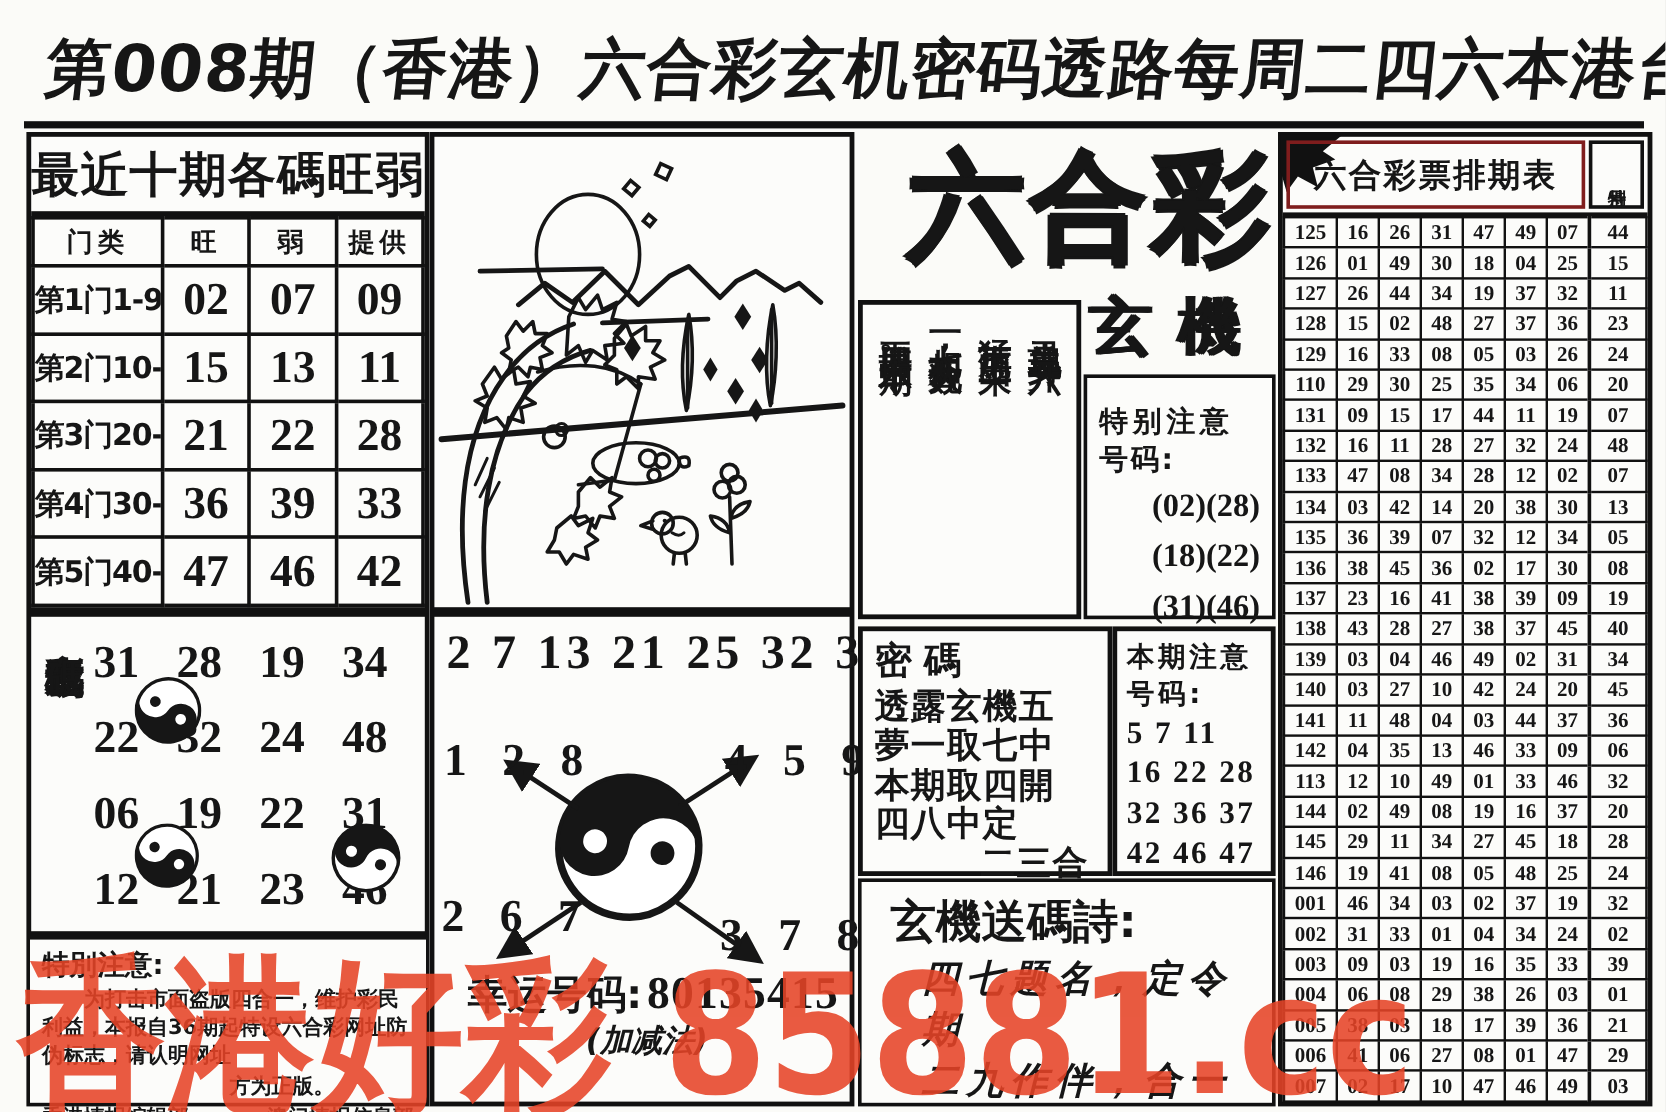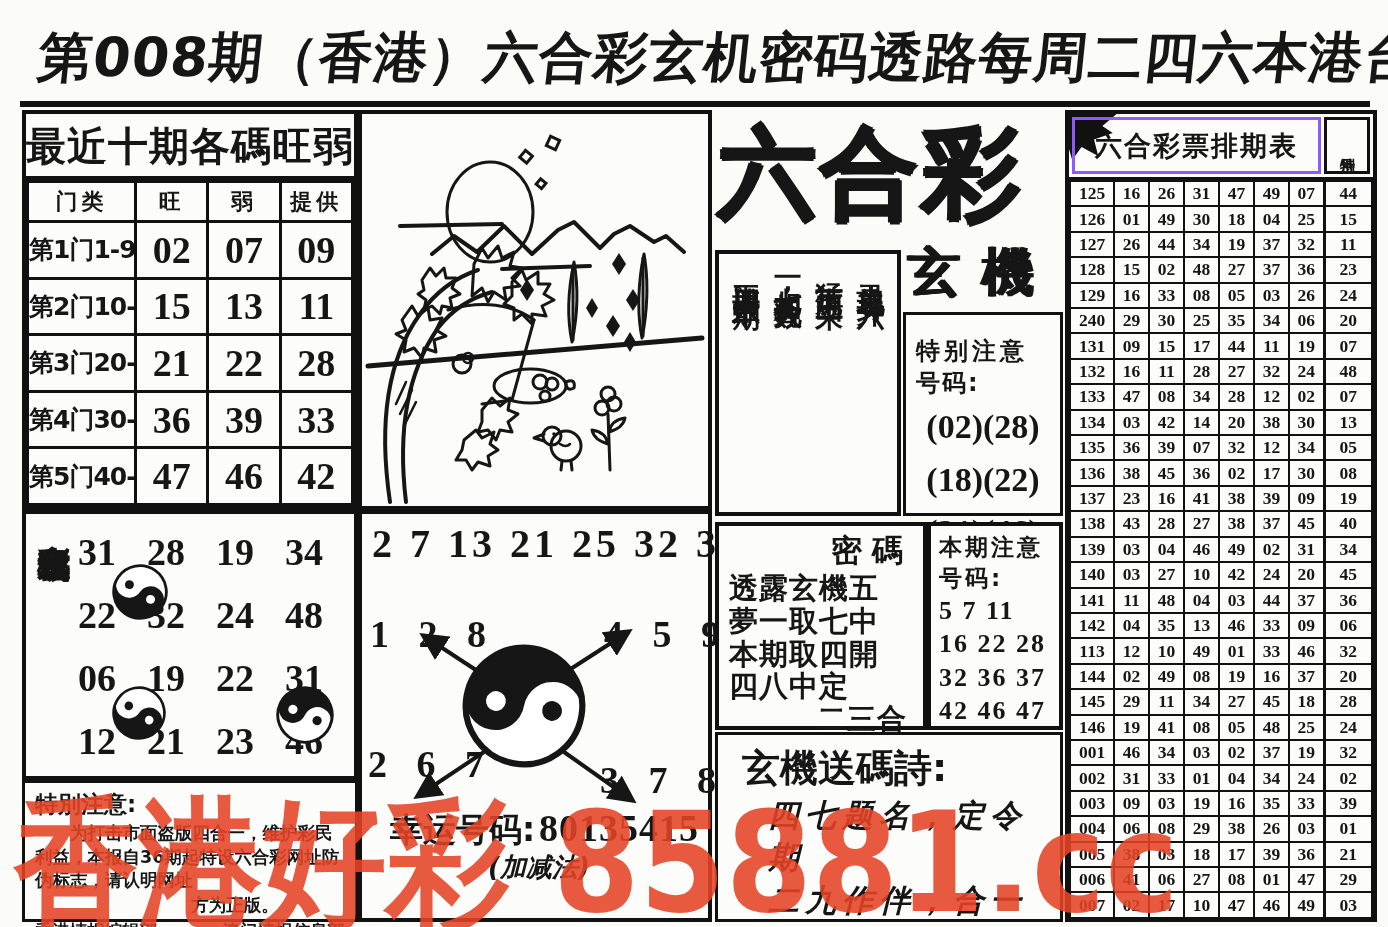--- a/index.html
+++ b/index.html
@@ -70,56 +70,56 @@
   .e-svg { position:absolute; left:0; top:0; }
   .e-lucky { position:absolute; left:0px; top:292px; width:354px; text-align:center; white-space:nowrap;padding-left:11px; }
   .e-lucky-label { font-size:33px; font-weight:900; font-family:"DejaVu Sans","Liberation Sans",sans-serif; }
   .e-lucky-value { font-size:38px; font-weight:700; letter-spacing:1px; }
   .e-method { position:absolute; left:0; top:336px; width:354px; text-align:center;
               font-size:26px; font-weight:700; font-style:italic;
               font-family:"DejaVu Sans","Liberation Sans",sans-serif; }
 
   
   .logo-main { position:absolute; left:718px; top:108px; width:344px; height:136px;
-               font-size:98px; font-weight:900; letter-spacing:4px; text-align:left; line-height:130px;
+               font-size:98px; font-weight:900; letter-spacing:4px; text-align:right; line-height:130px;
                font-family:"DejaVu Sans","Liberation Sans",sans-serif;
                text-shadow:2px 0 #161616,-2px 0 #161616,0 2px #161616,0 -2px #161616; }
   .logo-sub  { position:absolute; left:908px; top:238px; width:158px; height:64px;
                font-size:52px; font-weight:900; letter-spacing:22px; white-space:nowrap;
                font-family:"DejaVu Sans","Liberation Sans",sans-serif;
                text-shadow:1.5px 0 #161616,-1.5px 0 #161616; }
   .verse-box { left:715px; top:250px; width:186px; height:266px; padding:8px 6px; }
   .verse-flow { display:flex; flex-direction:row-reverse; justify-content:space-around; height:100%; }
   .verse-line { writing-mode:vertical-rl; text-orientation:upright; font-size:28px; font-weight:900;
                 letter-spacing:3px; font-family:"DejaVu Sans","Liberation Sans",sans-serif; }
   .special-box { left:903px; top:312px; width:160px; height:204px; border-width:3px; padding:20px 10px; }
   .sp-title { font-size:24px; font-weight:900; letter-spacing:4px;
               font-family:"DejaVu Sans","Liberation Sans",sans-serif; }
   .sp-sub   { font-size:24px; font-weight:900; letter-spacing:2px; margin-bottom:2px;
               font-family:"DejaVu Sans","Liberation Sans",sans-serif; }
-  .sp-row { display:flex; justify-content:center; font-size:34px; font-weight:700; line-height:1.55; }
+  .sp-row { display:flex; justify-content:flex-end; font-size:27px; font-weight:700; line-height:1.55; }
   .password-box { left:715px; top:522px; width:212px; height:208px; padding:4px 10px; }
-  .pw-title { text-align:right; font-size:31px; font-weight:900; letter-spacing:10px;
+  .pw-title { text-align:left; font-size:31px; font-weight:900; letter-spacing:10px;
               font-family:Liberation Mono, monospace; }
   .pw-line  { font-size:29px; font-weight:900; line-height:1.13; letter-spacing:1px;
               font-family:"DejaVu Sans","Liberation Sans",sans-serif; }
   .pw-line.last { text-align:right; padding-right:6px; }
   .current-box { left:927px; top:522px; width:136px; height:208px; padding:6px 8px; }
   .cu-title { font-size:23px; font-weight:900; letter-spacing:3px;
               font-family:"DejaVu Sans","Liberation Sans",sans-serif; }
   .cu-row { font-size:26px; font-weight:700; line-height:1.28; letter-spacing:2px; white-space:nowrap; }
   .poem-box { left:715px; top:732px; width:348px; height:190px; border-width:3px; padding:8px 24px; }
   .poem-title { font-size:38px; font-weight:900; font-family:"DejaVu Sans","Liberation Sans",sans-serif; }
   .poem-line { font-size:31px; font-weight:700; font-style:italic; margin-top:1px; margin-left:26px;
                letter-spacing:6px; font-family:"DejaVu Serif","Liberation Serif",serif; }
 
   
   .sched { position:absolute; left:1065px; top:110px; width:312px; height:812px; border:4px solid #111; background:#fcfcfa; }
   .sched-head { position:relative; height:66px; border-bottom:3px solid #111; display:flex; }
-  .sched-title { flex:1; border:3px solid #8b5cf6; margin:3px; display:flex; align-items:center; justify-content:center;
+  .sched-title { flex:1; border:3px solid #7f1d1d; margin:3px; display:flex; align-items:center; justify-content:center;
                  font-size:27px; font-weight:900; letter-spacing:2px; filter:blur(0.4px);
                  font-family:"DejaVu Sans","Liberation Sans",sans-serif; }
   .sched-blob { position:absolute; left:-2px; top:-2px; width:52px; height:50px; background:#111;
                 clip-path:polygon(0 0,100% 0,68% 28%,88% 42%,52% 55%,60% 88%,28% 70%,10% 96%,0 60%); }
   .sched-special { width:46px; border:3px solid #111; margin:3px 3px 3px 0; display:flex; align-items:center; justify-content:center;
                    writing-mode:vertical-rl; text-orientation:upright; font-size:15px; font-weight:900;
                    font-family:"DejaVu Sans","Liberation Sans",sans-serif; }
   .sched-table { width:100%; height:739px; border-collapse:collapse; table-layout:fixed; }
   .sched-table td { border:2px solid #111; text-align:center; vertical-align:middle;
                     font-size:17.5px; font-weight:700; padding:0; overflow:hidden; }
@@ -468,21 +468,21 @@
             <td class="per">129</td>
             <td>16</td>
             <td>33</td>
             <td>08</td>
             <td>05</td>
             <td>03</td>
             <td>26</td>
             <td class="spe">24</td>
           </tr>
           <tr>
-            <td class="per">240</td>
+            <td class="per">110</td>
             <td>29</td>
             <td>30</td>
             <td>25</td>
             <td>35</td>
             <td>34</td>
             <td>06</td>
             <td class="spe">20</td>
           </tr>
           <tr>
             <td class="per">131</td>

